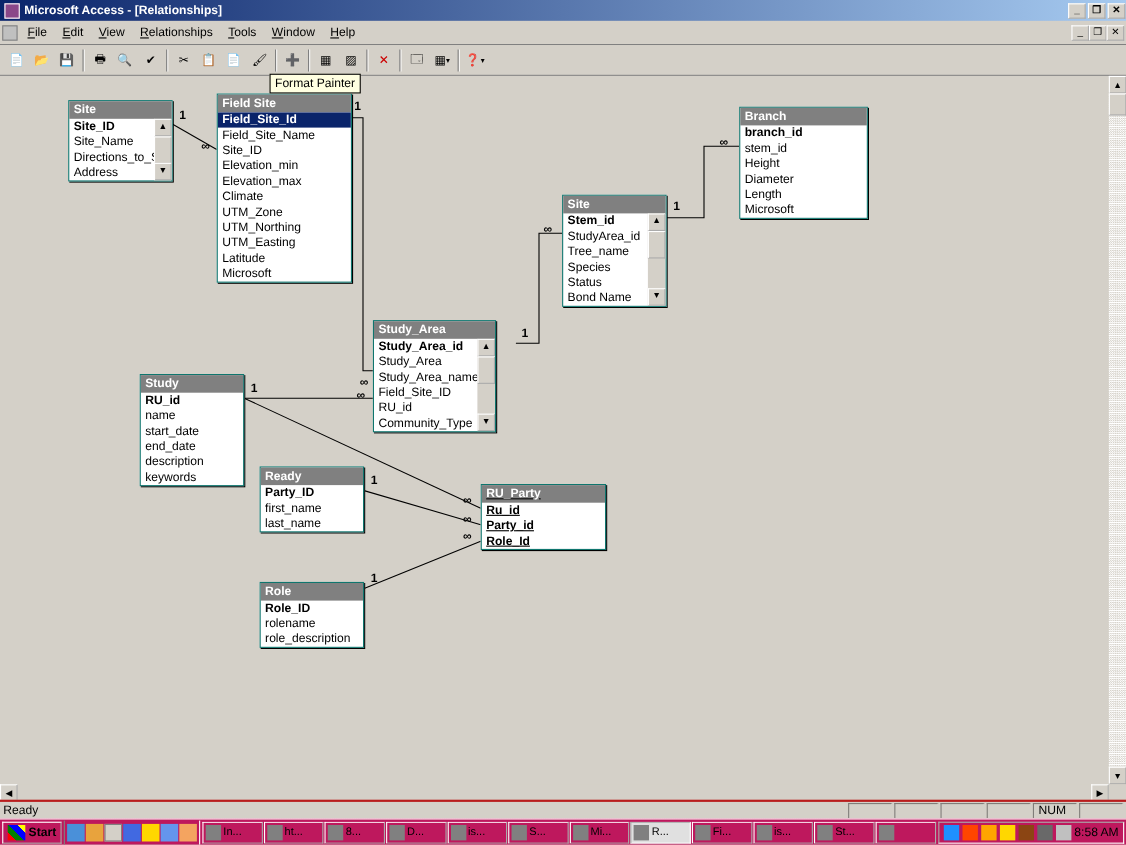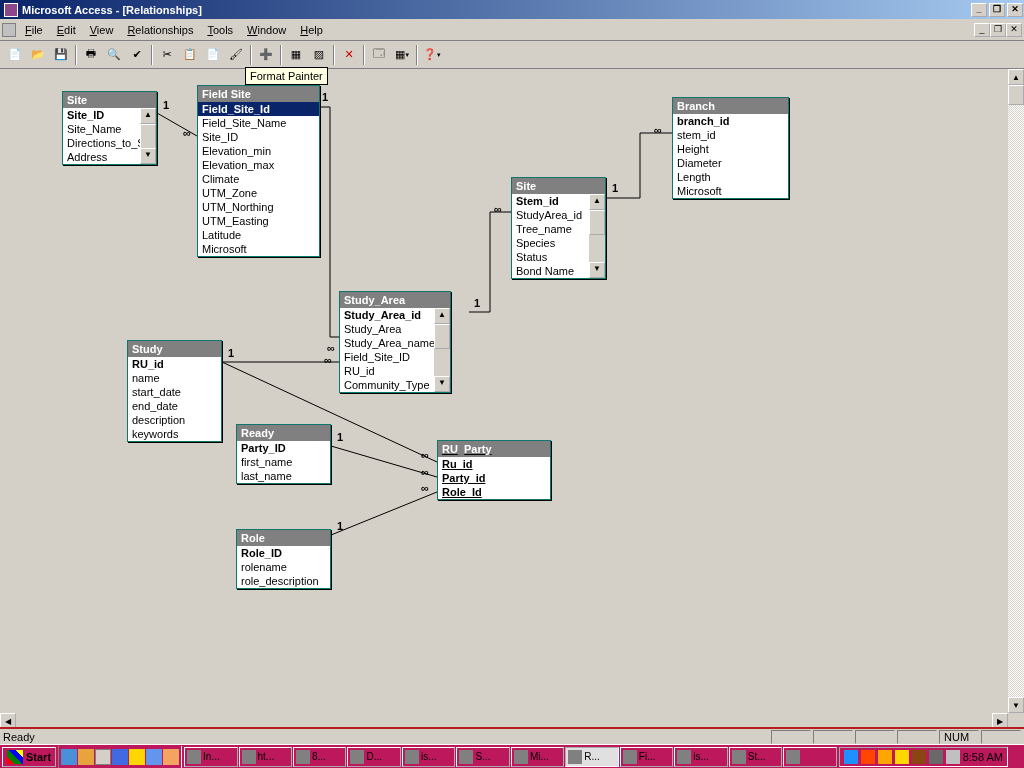--- a/index.html
+++ b/index.html
@@ -32,21 +32,21 @@
   .statusbar .pane { border: 1px inset #d4d0c8; height: 14px; margin-left: 2px; padding: 0 4px; display: flex; align-items: center; }
   .taskbar { position: absolute; left: 0; right: 0; bottom: 0; height: 24px; background: #be185d; border-top: 1px solid #fff; display: flex; align-items: center; }
   .startbtn { height: 20px; margin: 0 2px; padding: 0 4px; display: flex; align-items: center; border: 1px outset #fff; font-weight: bold; cursor: pointer; }
   .startbtn .flag { width: 16px; height: 14px; margin-right: 3px; background: linear-gradient(45deg, red 25%, green 25% 50%, blue 50% 75%, yellow 75%); }
   .ql { display: flex; gap: 1px; border-left: 1px solid #808080; border-right: 1px solid #fff; padding: 0 2px; height: 22px; align-items: center; }
   .ql .i { width: 16px; height: 16px; cursor: pointer; }
   .tasks { display: flex; flex: 1; gap: 1px; padding: 0 2px; overflow: hidden; }
   .task { flex: 1; min-width: 0; max-width: 55px; height: 20px; border: 1px outset #fff; display: flex; align-items: center; padding: 0 2px; font-size: 10px; cursor: pointer; overflow: hidden; white-space: nowrap; }
   .task.active { border: 1px inset #fff; background: #e0e0e0; }
   .task .ti { width: 14px; height: 14px; margin-right: 2px; flex-shrink: 0; background: #808080; }
-  .tray { display: flex; align-items: center; border: 1px inset #fff; height: 20px; padding: 0 4px; gap: 3px; margin-right: 16px; }
+  .tray { display: flex; align-items: center; border: 1px inset #fff; height: 20px; padding: 0 4px; gap: 3px; margin-right: 2px; }
   .tray .ti { width: 14px; height: 14px; }
   .tablebox { position: absolute; background: #fff; border: 1px solid #0f766e; box-shadow: 1px 1px 0 #000; }
   .tablebox .hdr { background: #808080; color: #fff; font-weight: bold; padding: 2px 4px; font-size: 11px; cursor: move; }
   .tablebox .fields { max-height: 200px; overflow: hidden; position: relative; }
   .tablebox .field { padding: 1px 4px; font-size: 11px; white-space: nowrap; }
   .tablebox .field.pk { font-weight: bold; }
   .tablebox .field.sel { background: #0a246a; color: #fff; }
   .tablebox .sb { position: absolute; right: 0; top: 0; bottom: 0; width: 16px; background: #d4d0c8; }
   .tablebox .sb .b { width: 16px; height: 16px; background: #d4d0c8; border: 1px outset #fff; font-size: 8px; text-align: center; line-height: 12px; }
   .tablebox .sb .b.bot { position: absolute; bottom: 0; }

